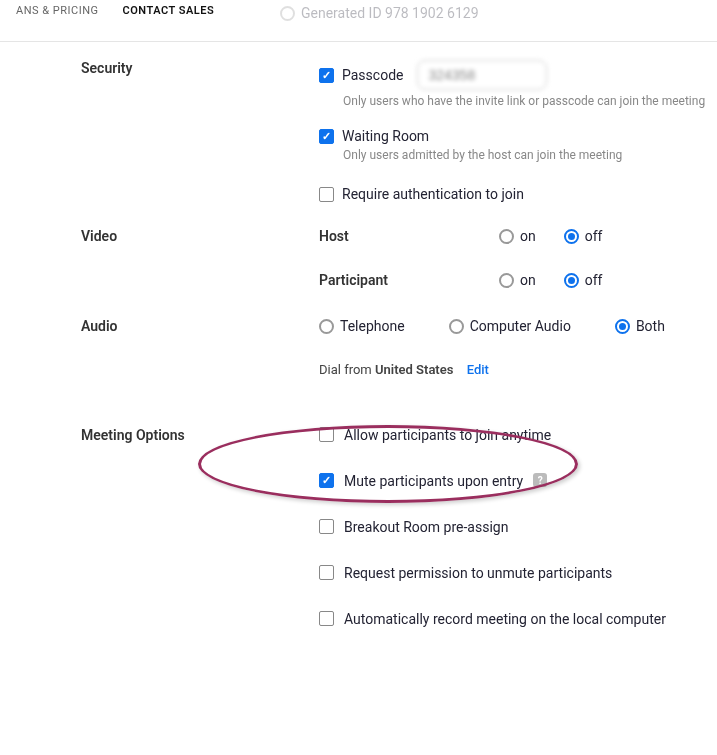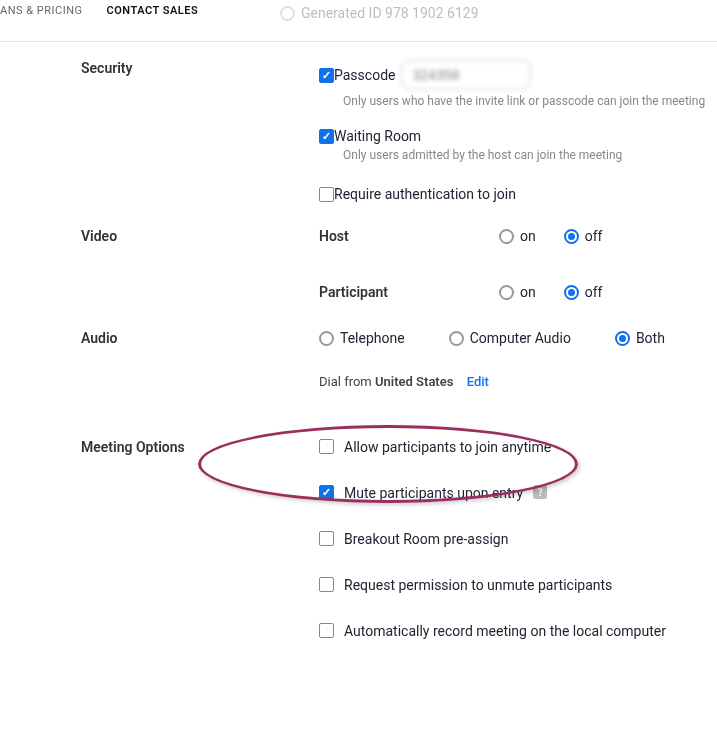--- a/index.html
+++ b/index.html
@@ -7,21 +7,21 @@
     margin: 0;
     font-family: -apple-system, BlinkMacSystemFont, "Segoe UI", Roboto, "Helvetica Neue", Arial, sans-serif;
     font-size: 14px;
     color: #232333;
     background: #fff;
     width: 717px;
   }
   .topnav {
     display: flex;
     gap: 24px;
-    padding: 0 0 6px 0;
+    padding: 0 0 6px 16px;
     font-size: 11px;
     letter-spacing: 0.5px;
     color: #666;
     align-items: flex-end;
   }
   .topnav .nav-item { cursor: pointer; }
   .topnav .active { color: #111; font-weight: 600; }
   .meeting-id-row {
     display: flex;
     align-items: center;
@@ -89,21 +89,21 @@
     color: #333;
     font-size: 14px;
     flex-shrink: 0;
   }
   .section-content {
     flex: 1;
   }
   .opt-line {
     display: flex;
     align-items: center;
-    gap: 0;
+    gap: 8px;
     margin-bottom: 4px;
   }
   .opt-label { color: #232333; }
   .opt-sub {
     font-size: 12px;
     color: #888;
     margin: 2px 8px 20px 24px;
   }
   .passcode-input {
     border: 1px solid #ccc;
@@ -111,21 +111,21 @@
     padding: 6px 10px;
     width: 130px;
     font-size: 14px;
     color: #888;
     margin-left: 6px;
     filter: blur(2px);
   }
   .video-row {
     display: flex;
     align-items: center;
-    margin-bottom: 40px;
+    margin-bottom: 28px;
   }
   .video-host-label {
     width: 180px;
     font-weight: 600;
     color: #333;
   }
   .radio-group { display: flex; align-items: flex-end; gap: 8px; }
   .radio-opt { display: flex; align-items: center; gap: 6px; margin-right: 20px; cursor: pointer; }
   .audio-row { display: flex; align-items: center; gap: 24px; margin-bottom: 28px; }
   .dial-line { color: #444; font-size: 13px; }

